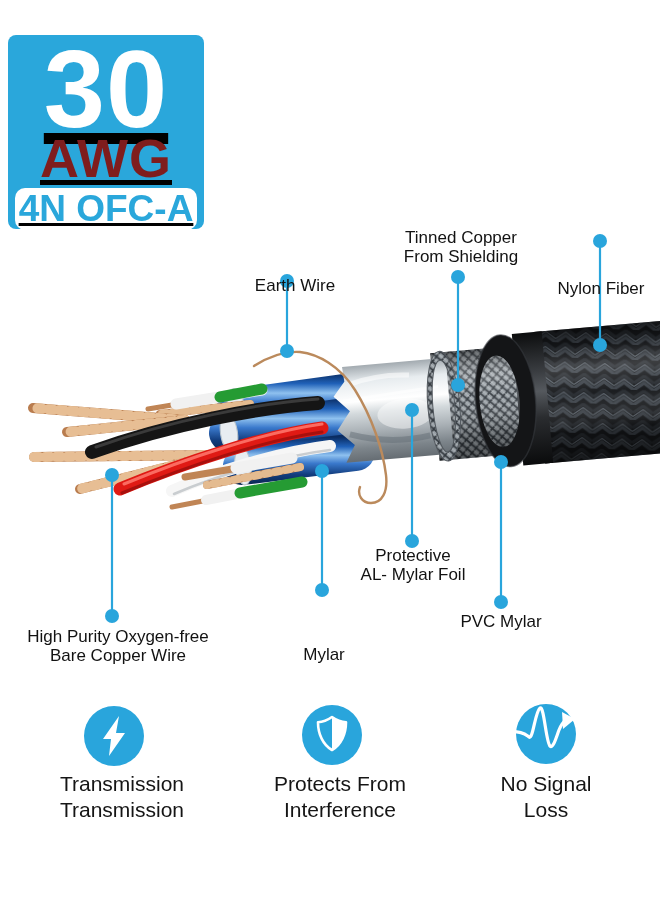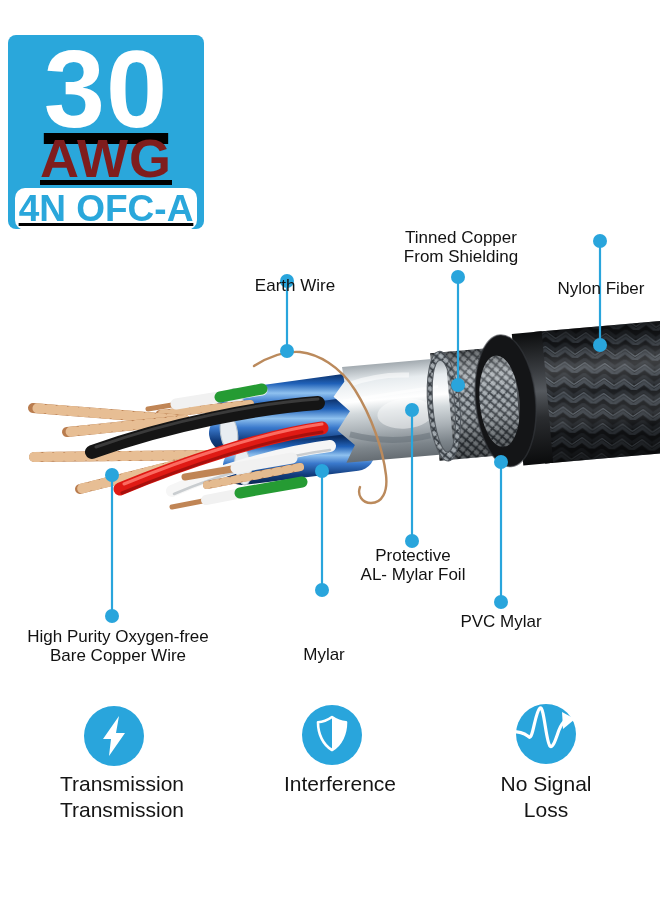--- a/index.html
+++ b/index.html
@@ -269,20 +269,21 @@
     <circle class="fcirc" cx="31" cy="31" r="30"></circle>
     <path d="M-15,28 C8,28 10,31 14,34 C18,37 20,9 25,5 C29,2 31,39 35,43 C38,46 41,35 44,27 C46,22 48,19 51,17" stroke="#ffffff" stroke-width="3.2" fill="none" stroke-linecap="round"></path>
     <path d="M47,9 L60,16 L48,26 Z" fill="#ffffff"></path>
   </svg>
 
   <div class="flabel" id="fl-1">
     <div>Transmission</div>
     <div>Transmission</div>
   </div>
   <div class="flabel" id="fl-2">
+    <div>Protects From</div>
     <div>Interference</div>
   </div>
   <div class="flabel" id="fl-3">
     <div>No Signal</div>
     <div>Loss</div>
   </div>
 
 </div>
 
 </body></html>

